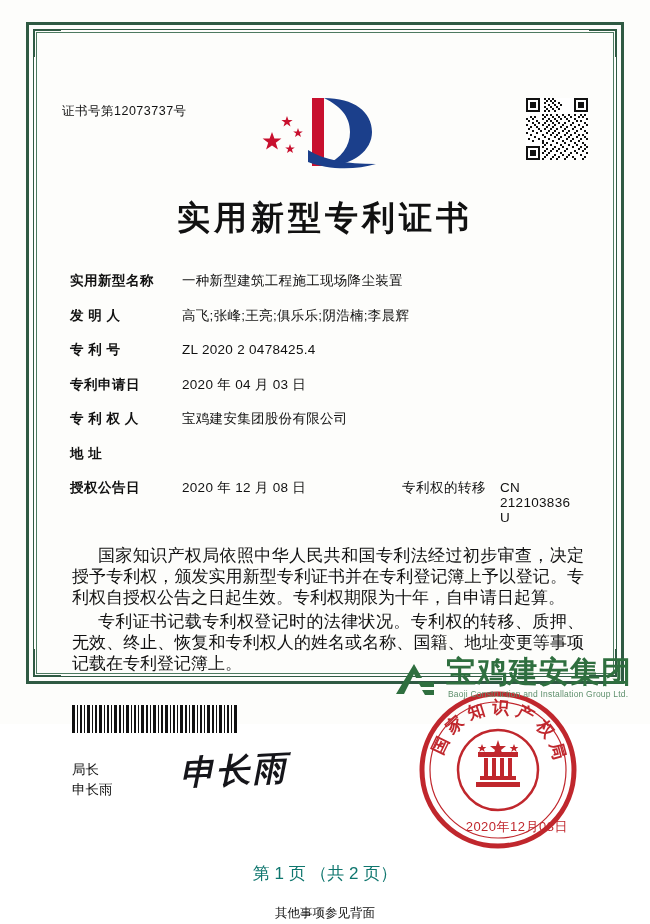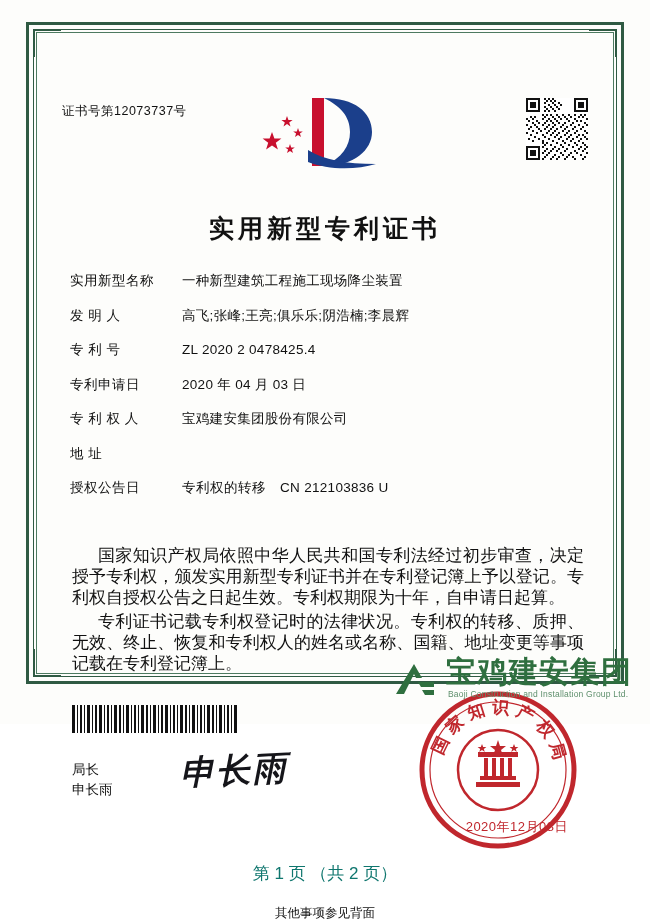--- a/index.html
+++ b/index.html
@@ -85,25 +85,25 @@
     transform: translateX(-50%);
     width: 150px;
     height: 78px;
   }
 
   
   .title {
     position: absolute;
     left: 0;
     right: 0;
-    top: 212px;
+    top: 196px;
     text-align: center;
     font-family: "DejaVu Serif", serif;
     font-weight: bold;
-    font-size: 25px;
+    font-size: 33px;
     letter-spacing: 4px;
     color: #111;
   }
 
   
   .fields {
     position: absolute;
     left: 70px;
     top: 272px;
     right: 70px;
@@ -113,20 +113,21 @@
     align-items: baseline;
     margin-bottom: 16.5px;
     font-size: 13.5px;
     color: #111;
   }
   .row .lbl {
     width: 112px;
     flex: 0 0 112px;
     letter-spacing: 0.5px;
     white-space: nowrap;
+    font-weight: bold;
   }
   .row .val {
     flex: 1 1 auto;
     letter-spacing: 0.3px;
   }
   .row.split .val {
     flex: 0 0 auto;
     width: 220px;
   }
   .row .lbl2 {
@@ -523,20 +524,21 @@
     </div>
     <div class="row">
       <span class="lbl">专 利 权 人</span>
       <span class="val">宝鸡建安集团股份有限公司</span>
     </div>
     <div class="row">
       <span class="lbl">地 址</span>
     </div>
     <div class="row split">
       <span class="lbl">授权公告日</span>
+      <span class="val">2020 年 12 月 08 日</span>
       <span class="lbl2">专利权的转移</span>
       <span class="val2">CN 212103836 U</span>
     </div>
   </div>
 
   <div class="paras">
     <p>国家知识产权局依照中华人民共和国专利法经过初步审查，决定授予专利权，颁发实用新型专利证书并在专利登记簿上予以登记。专利权自授权公告之日起生效。专利权期限为十年，自申请日起算。</p>
     <p>专利证书记载专利权登记时的法律状况。专利权的转移、质押、无效、终止、恢复和专利权人的姓名或名称、国籍、地址变更等事项记载在专利登记簿上。</p>
   </div>
 

